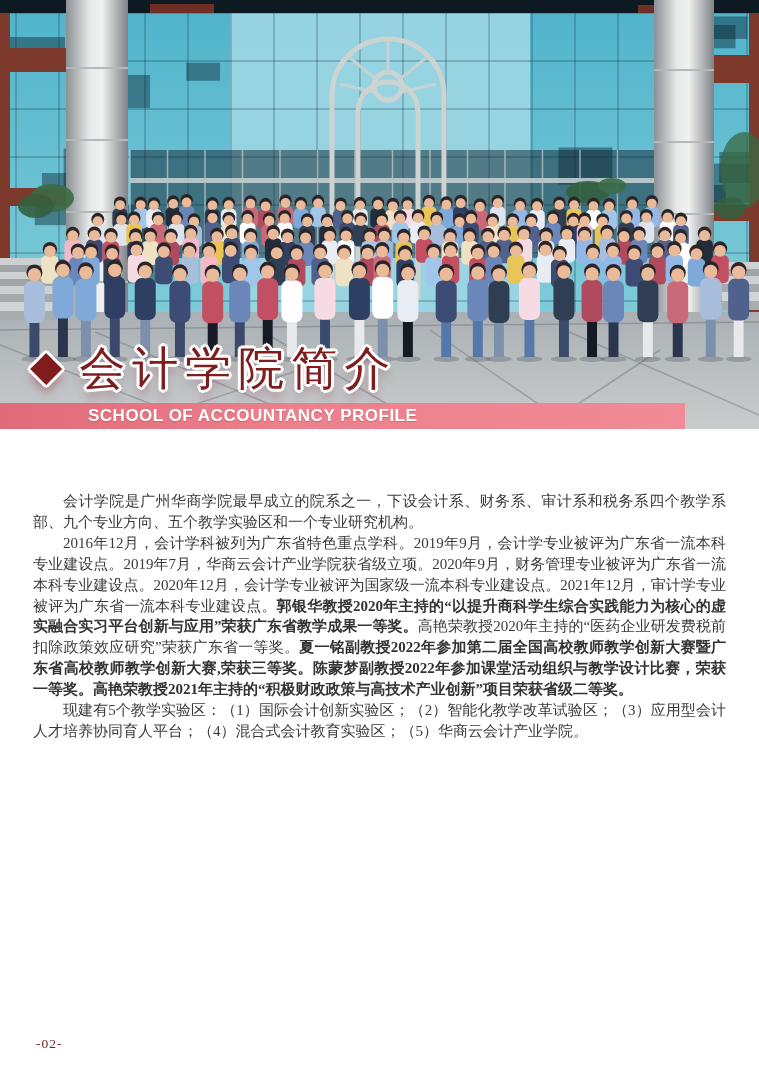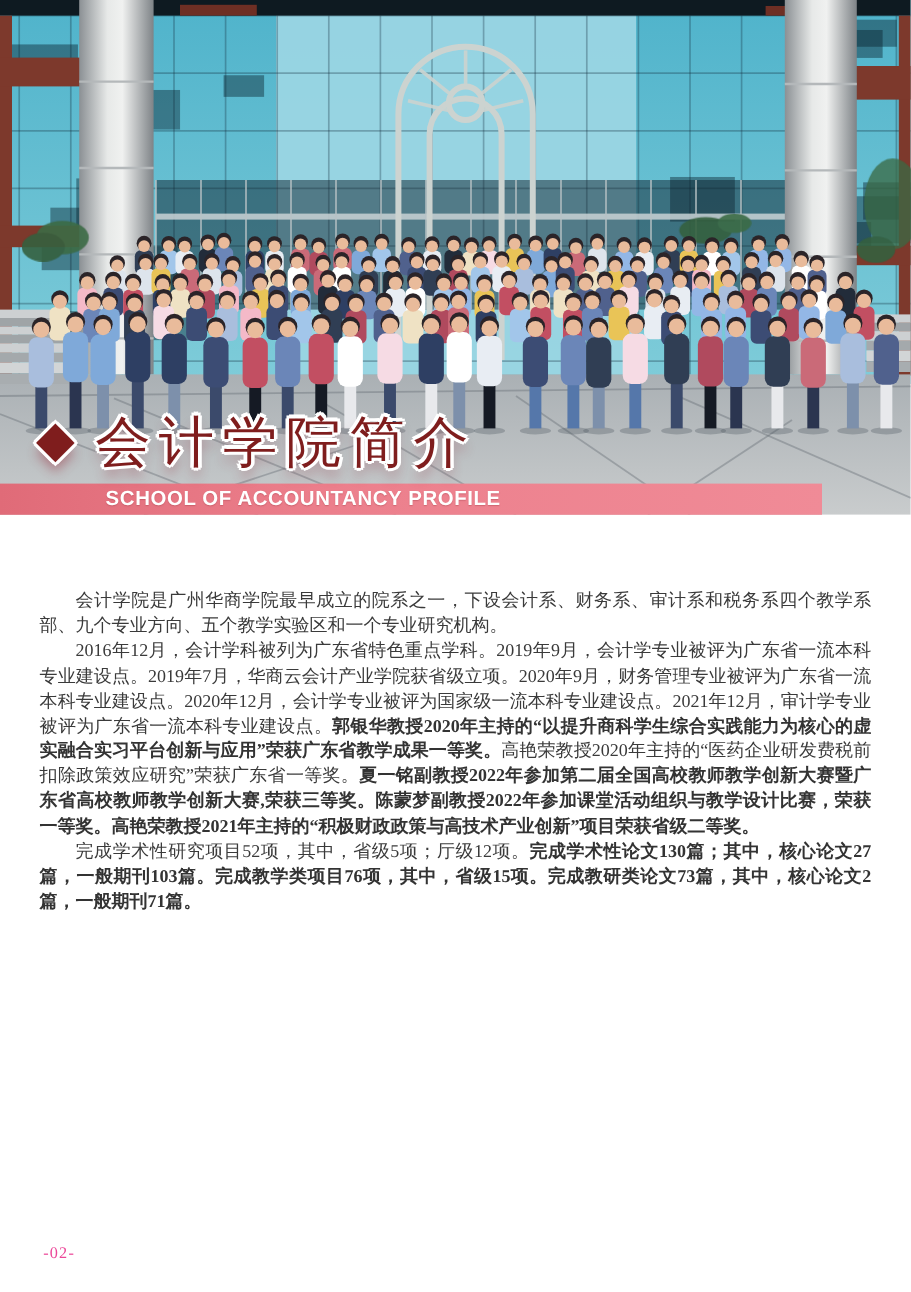--- a/index.html
+++ b/index.html
@@ -24,21 +24,21 @@
                  -3px 0 0 #fff,3px 0 0 #fff,0 -3px 0 #fff,0 3px 0 #fff,
                  0 8px 10px rgba(150,40,55,.45);}
   .banner-title .diamond{font-size:42px;margin-right:10px;vertical-align:4px;}
 
   
   .body-text{position:absolute;left:33px;top:447px;width:693px;color:#3a3a3a;
      font-size:15px;line-height:20.9px;text-align:justify;margin-top:44px;}
   .body-text p{margin:0;text-indent:2em;}
   .body-text .b{font-weight:bold;color:#333;}
 
-  .page-number{position:absolute;left:36px;top:1036px;color:#ec4899;font-size:13.5px;
+  .page-number{position:absolute;left:36px;top:1036px;color:#7f1d1d;font-size:13.5px;
      letter-spacing:1px;font-family:"Liberation Serif","DejaVu Serif",serif;}
 </style>
 </head>
 <body>
 
 <div class="page">
 
   <div class="photo-wrap">
     <svg width="759" height="429" viewBox="0 0 759 429" role="img" aria-label="Group photo of about 150 School of Accountancy faculty members standing in rows on steps in front of a campus building with a teal glass curtain wall, twin grey stone columns, red brick trim and a large arched window motif">
       <defs>
@@ -1025,17 +1025,17 @@
   <div class="banner-band">
     <span class="banner-sub">SCHOOL OF ACCOUNTANCY PROFILE</span>
   </div>
   <div class="banner-title">
     <span class="diamond">◆</span><span>会计学院简介</span>
   </div>
 
   <div class="body-text" id="body-text">
       <p><span>会计学院是广州华商学院最早成立的院系之一，下设会计系、财务系、审计系和税务系四个教学系部、九个专业方向、五个教学实验区和一个专业研究机构。</span></p>
       <p><span>2016年12月，会计学科被列为广东省特色重点学科。2019年9月，会计学专业被评为广东省一流本科专业建设点。2019年7月，华商云会计产业学院获省级立项。2020年9月，财务管理专业被评为广东省一流本科专业建设点。2020年12月，会计学专业被评为国家级一流本科专业建设点。2021年12月，审计学专业被评为广东省一流本科专业建设点。</span><span class="b">郭银华教授2020年主持的“以提升商科学生综合实践能力为核心的虚实融合实习平台创新与应用”荣获广东省教学成果一等奖。</span><span>高艳荣教授2020年主持的“医药企业研发费税前扣除政策效应研究”荣获广东省一等奖。</span><span class="b">夏一铭副教授2022年参加第二届全国高校教师教学创新大赛暨广东省高校教师教学创新大赛,荣获三等奖。</span><span class="b">陈蒙梦副教授2022年参加课堂活动组织与教学设计比赛，荣获一等奖。</span><span class="b">高艳荣教授2021年主持的“积极财政政策与高技术产业创新”项目荣获省级二等奖。</span></p>
-      <p><span>完成学术性研究项目52项，其中，省级5项；厅级12项。</span><span class="b">完成学术性论文130篇；其中，核心论文27篇，一般期刊103篇。完成教学类项目76项，其中，省级15项。完成教研类论文73篇，其中，核心论文2篇，一般期刊71篇。</span></p>
+      <p><span>现建有5个教学实验区：（1）国际会计创新实验区；（2）智能化教学改革试验区；（3）应用型会计人才培养协同育人平台；（4）混合式会计教育实验区；（5）华商云会计产业学院。</span></p>
     </div>
 
   <div class="page-number">-02-</div>
 </div>
 
 </body></html>

